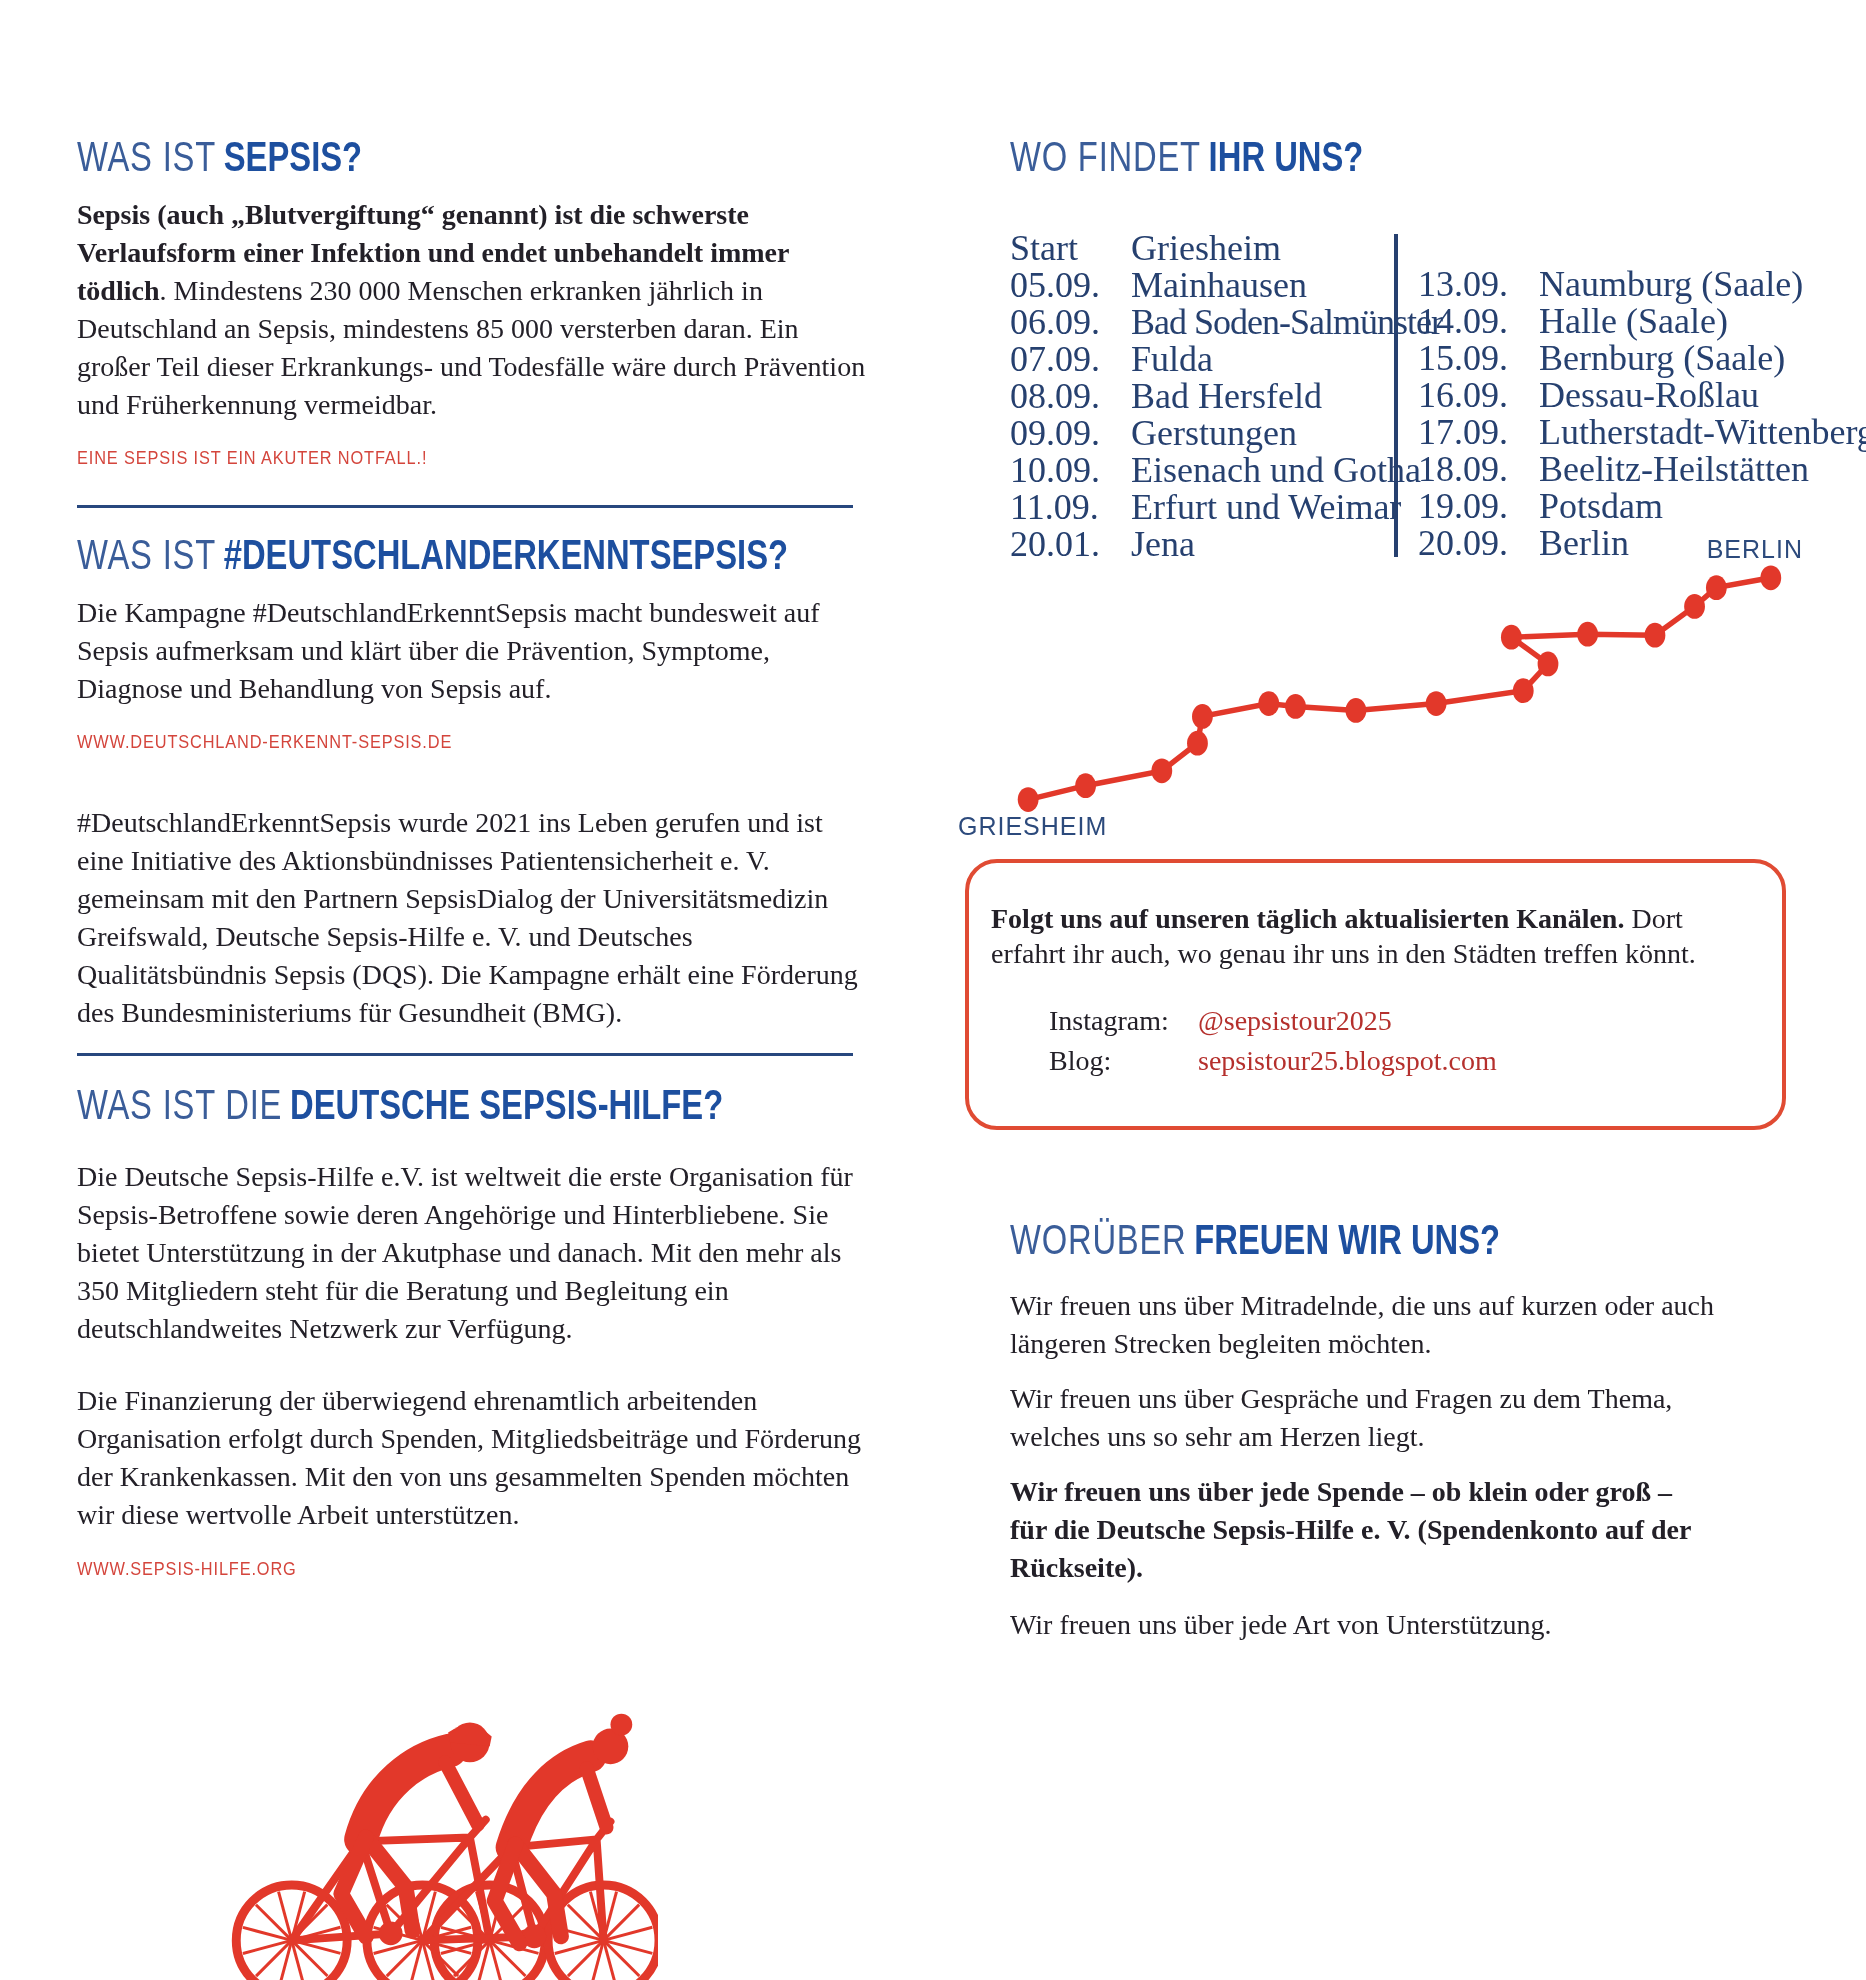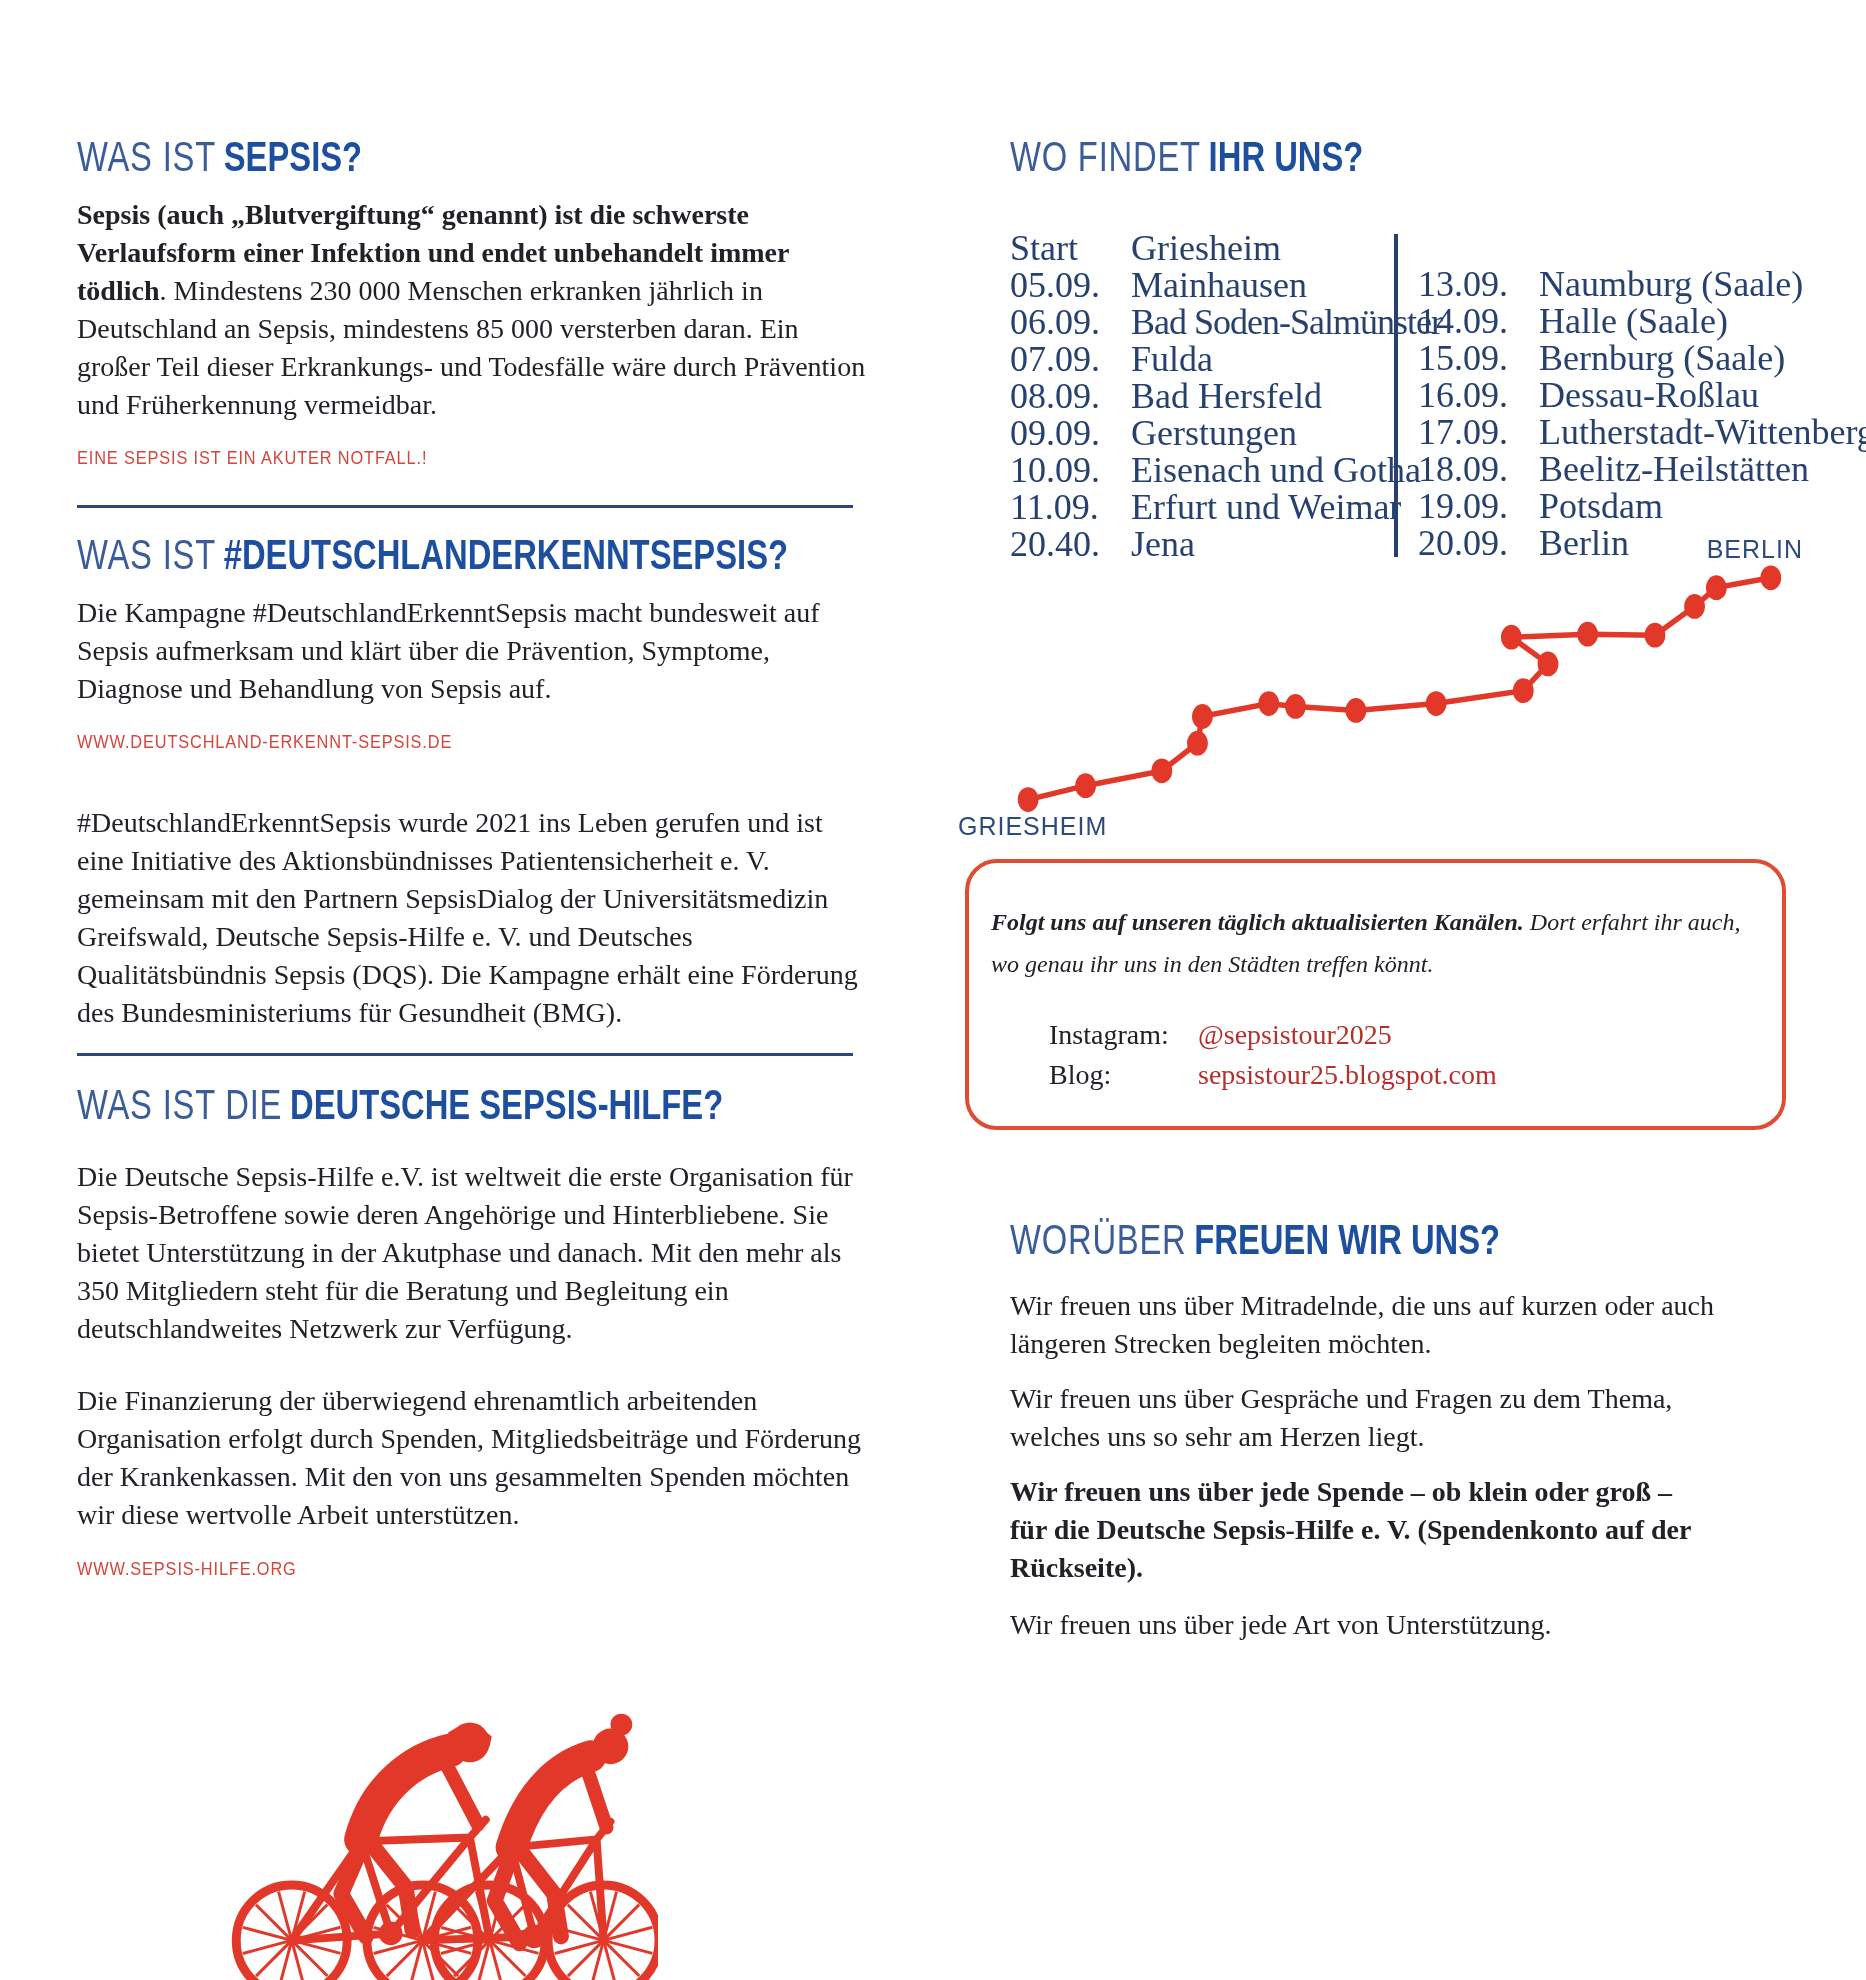--- a/index.html
+++ b/index.html
@@ -14,21 +14,21 @@
   .body-text{font-size:28px;line-height:38px;}
   .bold{font-weight:700;}
   .red-caps{font-family:"Liberation Sans",sans-serif;color:#d4453c;font-size:19px;white-space:nowrap;}
   .hr{height:3px;background:#27477e;}
   .sched{font-size:36px;color:#26406f;}
   .sched-row{display:flex;height:37px;line-height:37px;white-space:nowrap;}
   .sched-date{width:121px;flex:0 0 auto;}
   .vdivider{width:4px;background:#26406f;}
   .map-label{font-family:"Liberation Sans",sans-serif;font-size:25px;color:#2c4a7c;white-space:nowrap;letter-spacing:1px;}
   .follow-box{border:4px solid #e04b33;border-radius:32px;background:#ffffff;}
-  .follow-text{font-size:24px;line-height:42px;font-style:italic;}
+  .follow-text{font-size:28px;line-height:35px;}
   .follow-row{display:flex;height:40px;line-height:40px;font-size:28px;margin-left:25px;}
   .follow-label{width:149px;flex:0 0 auto;color:#232028;}
   .follow-value{color:#b5302d;}
   .wheel{fill:none;stroke:#e2382a;stroke-width:9;}
   .spokes{stroke:#e2382a;stroke-width:3;}
   .frame{stroke:#e2382a;stroke-width:8;fill:none;stroke-linecap:round;}
   .limb{stroke:#e2382a;stroke-width:16;fill:none;stroke-linecap:round;stroke-linejoin:round;}
   .torso{stroke:#e2382a;stroke-width:34;fill:none;stroke-linecap:round;}
   .solid{fill:#e2382a;}
 </style>
@@ -202,21 +202,21 @@
       </div>
     <div class="sched-row">
         <span class="sched-date">10.09.</span>
         <span class="sched-city">Eisenach und Gotha</span>
       </div>
     <div class="sched-row">
         <span class="sched-date">11.09.</span>
         <span class="sched-city">Erfurt und Weimar</span>
       </div>
     <div class="sched-row">
-        <span class="sched-date">20.40.</span>
+        <span class="sched-date">20.01.</span>
         <span class="sched-city">Jena</span>
       </div>
   </div>
 
   <div class="abs vdivider" style="left:1394px;top:234px;height:323px;"></div>
 
   <div class="abs sched" style="left:1418px;top:266px;">
     <div class="sched-row">
         <span class="sched-date">13.09.</span>
         <span class="sched-city">Naumburg (Saale)</span>

